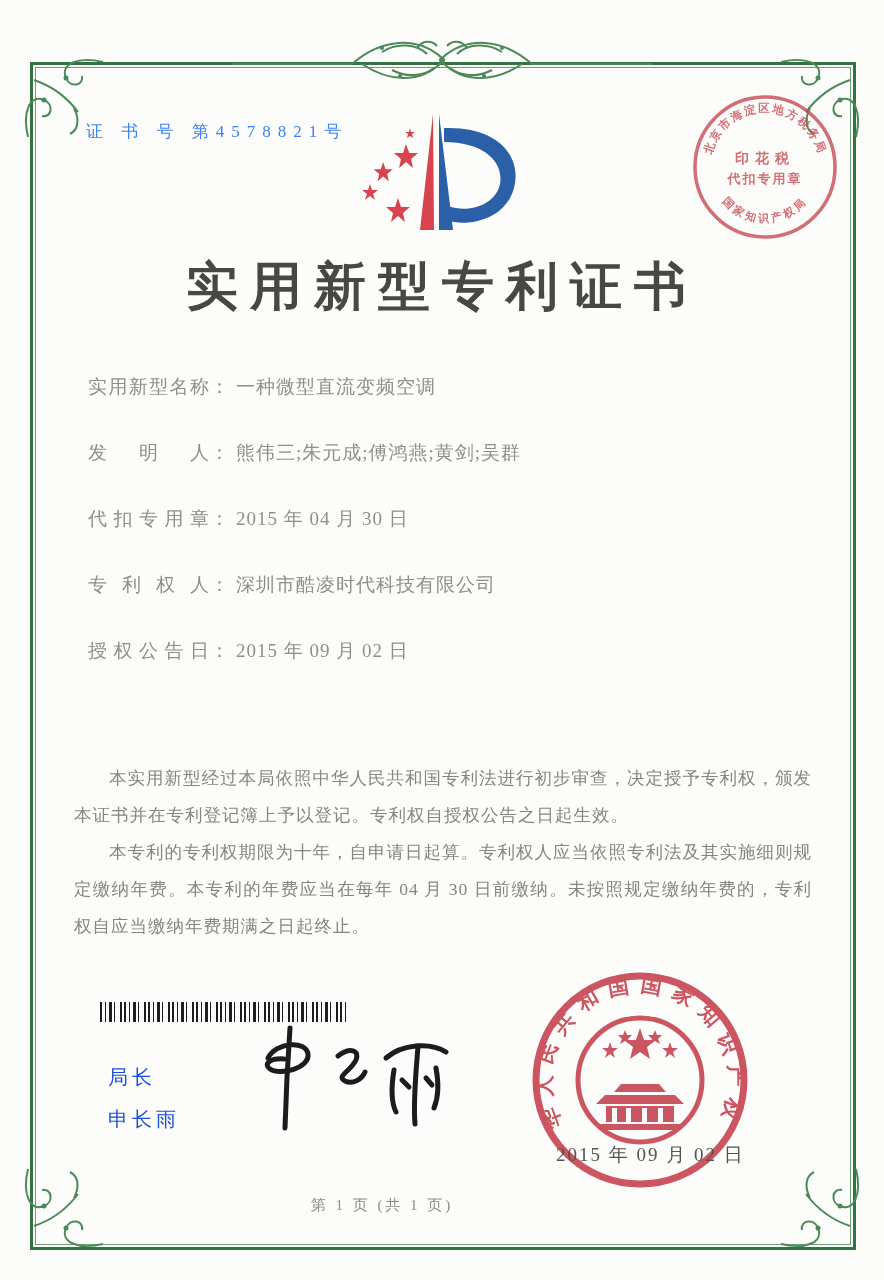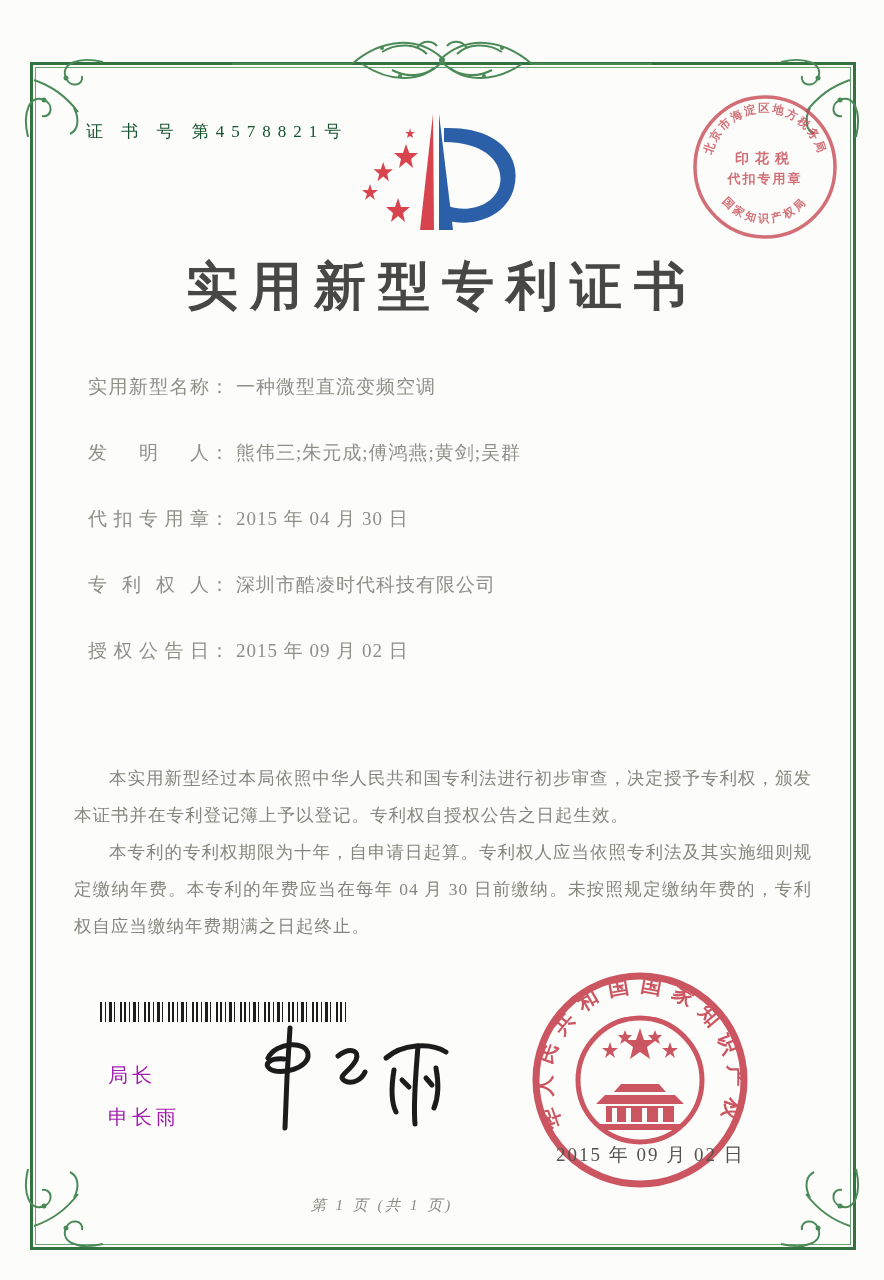--- a/index.html
+++ b/index.html
@@ -9,21 +9,21 @@
     font-family:"Liberation Serif","DejaVu Serif",serif;
   }
   .frame{
     position:absolute;left:30px;top:62px;width:820px;height:1182px;
     border:3px solid #357242;
     box-shadow:inset 0 0 0 2px #fcfcfa, inset 0 0 0 3px #6aa277;
   }
   .ornament{position:absolute;pointer-events:none;}
   .cert-no{
     position:absolute;left:86px;top:120px;
-    font-size:17px;letter-spacing:7px;color:#14532d;
+    font-size:17px;letter-spacing:7px;color:#3b82f6;
   }
   .title{
     position:absolute;left:0;top:252px;width:884px;text-align:center;
     font-size:52px;font-weight:bold;letter-spacing:12px;color:#474745;
   }
   .fields{position:absolute;left:88px;top:374px;width:700px;}
   .frow{height:66px;font-size:19px;color:#8f8f88;letter-spacing:1px;white-space:nowrap;}
   .flabel{display:inline-block;width:122px;text-align:justify;text-align-last:justify;vertical-align:top;}
   .fcolon{display:inline-block;margin-right:6px;}
   .paras{
@@ -36,32 +36,32 @@
     position:absolute;left:100px;top:1002px;width:246px;height:20px;
     background-image:repeating-linear-gradient(90deg,
       #1d1d1d 0 2px,transparent 2px 5px,
       #1d1d1d 5px 6px,transparent 6px 9px,
       #1d1d1d 9px 12px,transparent 12px 14px,
       #1d1d1d 14px 15px,transparent 15px 20px,
       #1d1d1d 20px 22px,transparent 22px 24px);
   }
   .sign-block{
     position:absolute;left:108px;top:1056px;
-    font-size:20px;line-height:42px;color:#a21caf;letter-spacing:4px;font-family:Liberation Mono, monospace;
+    font-size:20px;line-height:42px;color:#1d4ed8;letter-spacing:4px;
   }
   .signature{position:absolute;left:238px;top:1022px;}
   .seal-main{position:absolute;left:526px;top:966px;opacity:.88;}
   .seal-tax{position:absolute;left:676px;top:78px;opacity:.8;}
   .seal-date{
     position:absolute;left:556px;top:1142px;width:240px;
     font-size:19px;letter-spacing:2px;color:#565250;z-index:5;
   }
   .footer{
     position:absolute;left:0;top:1196px;width:764px;text-align:center;
-    font-size:15px;letter-spacing:3px;color:#8c8c84;font-style:italic;
+    font-size:15px;letter-spacing:3px;color:#8c8c84;
   }
 </style>
 </head>
 <body>
 
 <div class="frame"></div>
 
 <svg class="ornament" style="left:232px;top:18px;" width="420" height="80" viewBox="0 0 420 80">
   <g stroke="#4b8a58" fill="none" stroke-width="2">
     <path d="M0,46 H120 M300,46 H420"></path>

